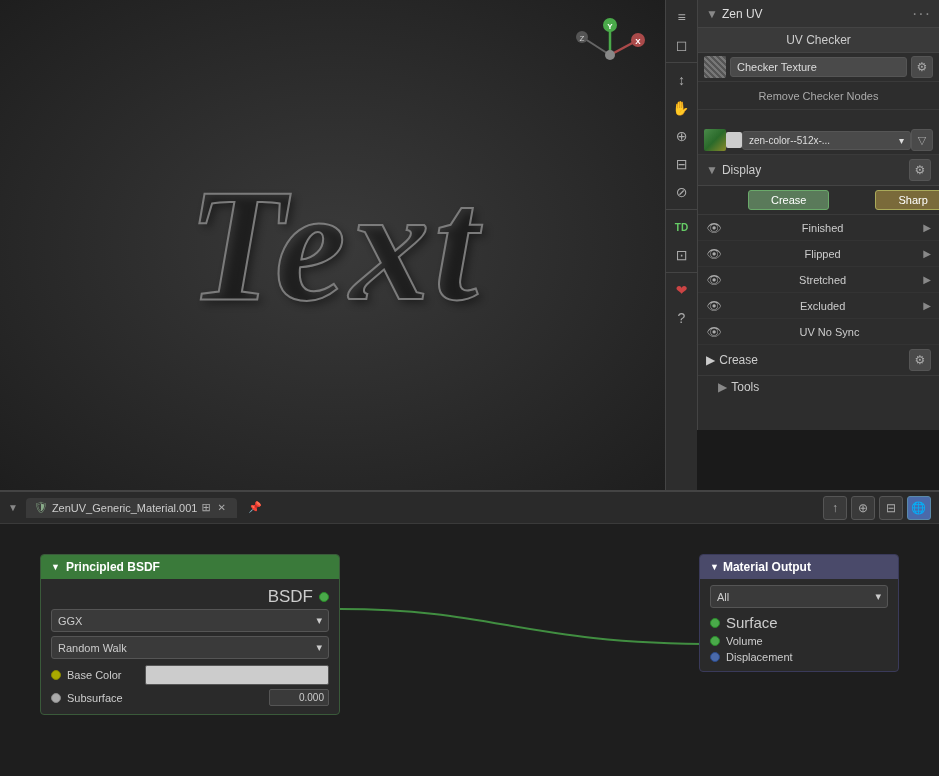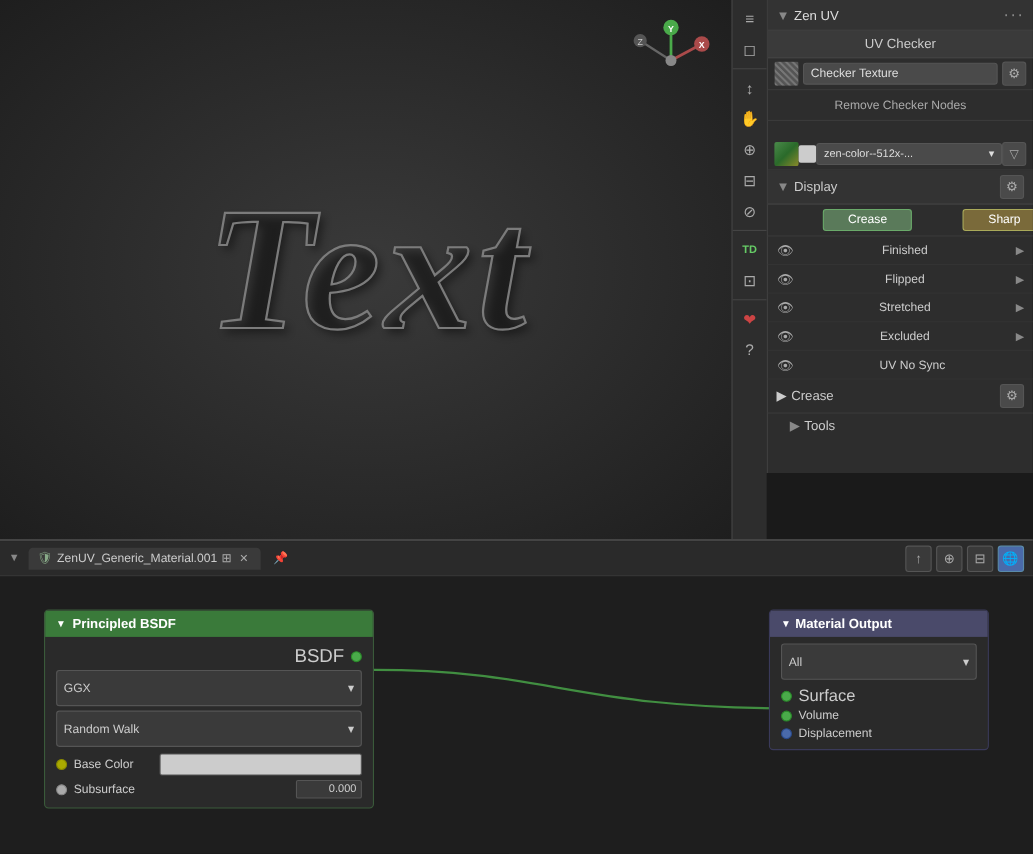--- a/index.html
+++ b/index.html
@@ -457,21 +457,21 @@
       border: 1px solid #555;
       border-radius: 3px;
       color: #ccc;
       padding: 3px 6px;
       font-size: 11px;
       cursor: pointer;
       display: flex;
       align-items: center;
       justify-content: space-between;
       margin-bottom: 4px;
-      height: 33px;
+      height: 23px;
     }
 
     .node-output-row {
       display: flex;
       align-items: center;
       justify-content: flex-end;
       padding: 2px 0;
       gap: 6px;
     }
 

